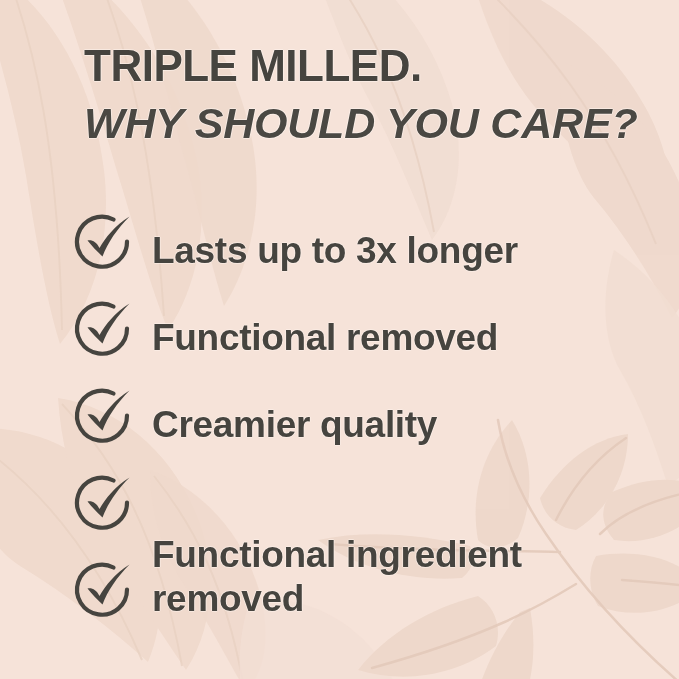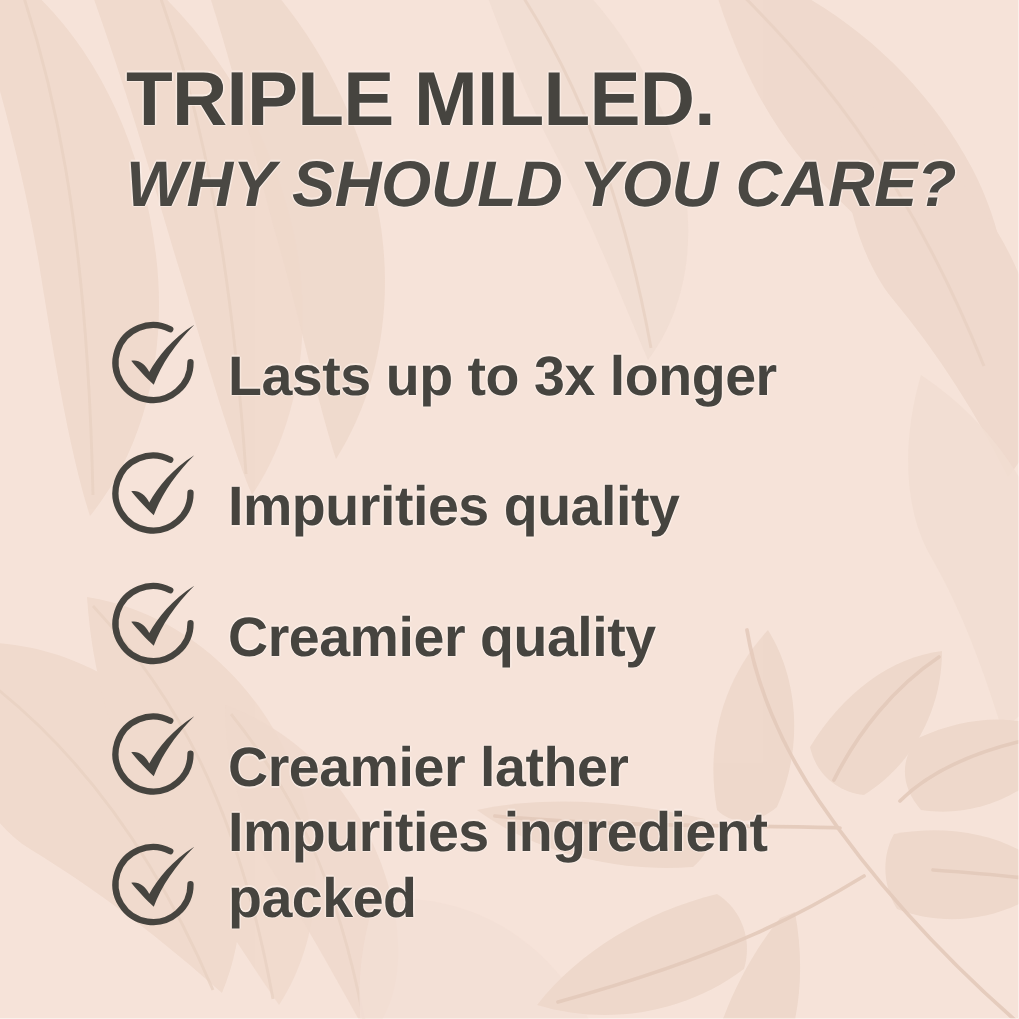--- a/index.html
+++ b/index.html
@@ -37,21 +37,21 @@
   }
 
   .headline-block {
     position: absolute;
     left: 84px;
     top: 38px;
   }
 
   .headline {
     margin: 0;
-    font-size: 51px;
+    font-size: 44px;
     line-height: 56px;
     font-weight: 700;
     letter-spacing: -0.5px;
     color: #46443f;
     text-transform: uppercase;
     white-space: nowrap;
     text-shadow:
        1px  0   0 rgba(255,246,240,.55),
       -1px  0   0 rgba(255,246,240,.55),
        0    1px 0 rgba(255,246,240,.55),
@@ -232,21 +232,21 @@
       </li>
 
       <li class="benefit-row">
         <span class="check-icon">
           <svg width="66" height="62" viewBox="0 0 66 62" xmlns="http://www.w3.org/2000/svg">
             <path d="M41.5 8.5 A25 25 0 1 0 55 30.5" fill="none" stroke="#46443f" stroke-width="4.2" stroke-linecap="round"></path>
             <path d="M15.5 29.5 C20 28.5, 24.5 31, 27.5 37 C33 27, 43 14.5, 57.5 5.5
                      C45 18, 35.5 32, 30.5 45.5 C25.5 41, 19.5 34.5, 15.5 29.5 Z" fill="#46443f"></path>
           </svg>
         </span>
-        <span class="benefit-text">Impurities quality</span>
+        <span class="benefit-text">Functional removed</span>
       </li>
 
       <li class="benefit-row">
         <span class="check-icon">
           <svg width="66" height="62" viewBox="0 0 66 62" xmlns="http://www.w3.org/2000/svg">
             <path d="M41.5 8.5 A25 25 0 1 0 55 30.5" fill="none" stroke="#46443f" stroke-width="4.2" stroke-linecap="round"></path>
             <path d="M15.5 29.5 C20 28.5, 24.5 31, 27.5 37 C33 27, 43 14.5, 57.5 5.5
                      C45 18, 35.5 32, 30.5 45.5 C25.5 41, 19.5 34.5, 15.5 29.5 Z" fill="#46443f"></path>
           </svg>
         </span>
@@ -254,29 +254,28 @@
       </li>
 
       <li class="benefit-row">
         <span class="check-icon">
           <svg width="66" height="62" viewBox="0 0 66 62" xmlns="http://www.w3.org/2000/svg">
             <path d="M41.5 8.5 A25 25 0 1 0 55 30.5" fill="none" stroke="#46443f" stroke-width="4.2" stroke-linecap="round"></path>
             <path d="M15.5 29.5 C20 28.5, 24.5 31, 27.5 37 C33 27, 43 14.5, 57.5 5.5
                      C45 18, 35.5 32, 30.5 45.5 C25.5 41, 19.5 34.5, 15.5 29.5 Z" fill="#46443f"></path>
           </svg>
         </span>
-        <span class="benefit-text">Creamier lather</span>
-      </li>
-
-      <li class="benefit-row">
-        <span class="check-icon">
-          <svg width="66" height="62" viewBox="0 0 66 62" xmlns="http://www.w3.org/2000/svg">
-            <path d="M41.5 8.5 A25 25 0 1 0 55 30.5" fill="none" stroke="#46443f" stroke-width="4.2" stroke-linecap="round"></path>
-            <path d="M15.5 29.5 C20 28.5, 24.5 31, 27.5 37 C33 27, 43 14.5, 57.5 5.5
-                     C45 18, 35.5 32, 30.5 45.5 C25.5 41, 19.5 34.5, 15.5 29.5 Z" fill="#46443f"></path>
-          </svg>
-        </span>
-        <span class="benefit-text wrap">Impurities ingredient packed</span>
+      </li>
+
+      <li class="benefit-row">
+        <span class="check-icon">
+          <svg width="66" height="62" viewBox="0 0 66 62" xmlns="http://www.w3.org/2000/svg">
+            <path d="M41.5 8.5 A25 25 0 1 0 55 30.5" fill="none" stroke="#46443f" stroke-width="4.2" stroke-linecap="round"></path>
+            <path d="M15.5 29.5 C20 28.5, 24.5 31, 27.5 37 C33 27, 43 14.5, 57.5 5.5
+                     C45 18, 35.5 32, 30.5 45.5 C25.5 41, 19.5 34.5, 15.5 29.5 Z" fill="#46443f"></path>
+          </svg>
+        </span>
+        <span class="benefit-text wrap">Functional ingredient removed</span>
       </li>
 
     </ul>
   </div>
 </div>
 
 </body></html>

